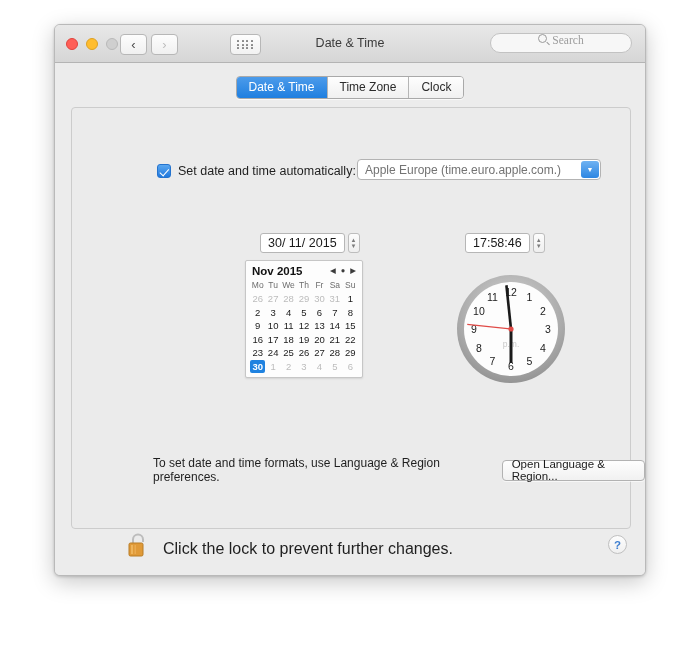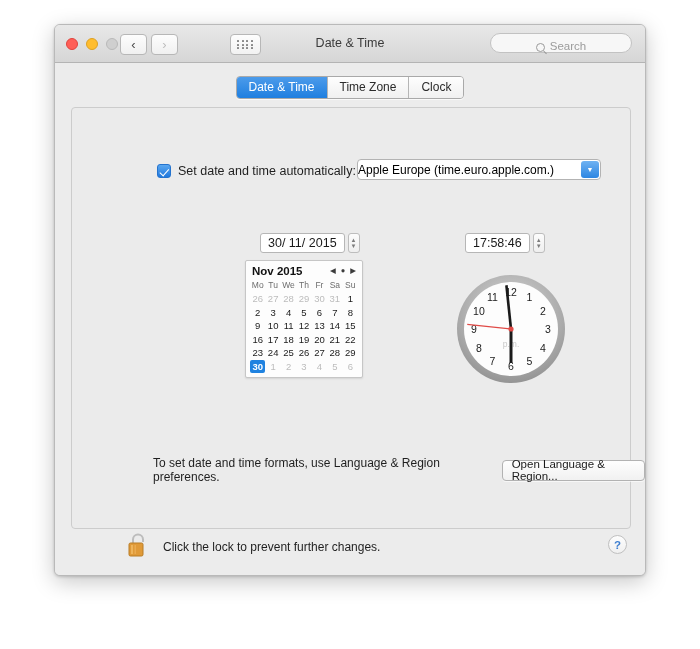--- a/index.html
+++ b/index.html
@@ -55,21 +55,21 @@
 
   .wintitle {
     position: absolute; left: 0; right: 0; top: 11px;
     text-align: center; font-size: 12.5px; color: #3a3a3a;
   }
 
   .searchbox {
     position: absolute; right: 13px; top: 8px;
     width: 142px; height: 20px; border-radius: 11px;
     background: #f7f7f7; border: 1px solid #c2c2c2;
-    display: flex; align-items: flex-end; justify-content: center; gap: 5px;
+    display: flex; align-items: flex-start; justify-content: center; gap: 5px; font-family: Liberation Serif, serif;
   }
   .searchbox .mag { width: 9px; height: 9px; border: 1.3px solid #9a9a9a; border-radius: 50%; position: relative; }
   .searchbox .mag:after { content:''; position:absolute; right:-3.5px; bottom:-2.5px; width:4px; height:1.3px; background:#9a9a9a; transform: rotate(45deg); }
   .searchph { font-size: 11.5px; color: #9c9c9c; }
 
   
   .content { position: relative; height: 514px; background: #ececec; }
   .panel {
     position: absolute; left: 16px; top: 44px;
     width: 560px; height: 422px;
@@ -111,21 +111,21 @@
     transform: rotate(42deg);
   }
   .autolabel { font-size: 12.5px; color: #1f1f1f; }
 
   .popup {
     position: absolute; left: 302px; top: 96px;
     width: 244px; height: 21px; border-radius: 4px;
     background: #ffffff; border: 1px solid #b3b3b3;
     display: flex; align-items: center;
   }
-  .popup .ptext { font-size: 12px; color: #000000; }
+  .popup .ptext { font-size: 12px; color: #737373; padding-left: 7px; }
   .popup .parrow {
     position: absolute; right: 1px; top: 1px; width: 18px; height: 17px;
     border-radius: 3px;
     background: linear-gradient(to bottom,#6fb2f2,#2d86e2);
     display:flex; align-items:center; justify-content:center;
   }
   .popup .parrow span { font-size: 7px; color: #fff; line-height: 1; }
 
   
   .fieldgroup { position: absolute; display: flex; align-items: center; gap: 3px; }
@@ -185,21 +185,21 @@
     border: 1px solid #b2b2b2;
     font-size: 11.5px; color: #1a1a1a;
     display: flex; align-items: center;
     box-shadow: 0 1px 0 rgba(255,255,255,0.6);
     margin-left: 28px;
   }
 
   
   .lockrow { position: absolute; left: 20px; bottom: 14px; right: 18px; height: 34px; }
   .lock { position: absolute; left: 52px; top: 3px; width: 22px; height: 28px; }
-  .locklabel { position: absolute; left: 88px; top: 11px; font-size: 12px; color: #1f1f1f; }
+  .locklabel { position: absolute; left: 88px; top: 11px; font-size: 16px; color: #1f1f1f; }
   .helpbtn {
     position: absolute; right: 0; top: 6px;
     width: 19px; height: 19px; border-radius: 50%;
     background: linear-gradient(to bottom,#fdfdfd,#f0f0f0);
     border: 1px solid #c0c0c0;
     display: flex; align-items: center; justify-content: center;
     font-size: 11.5px; color: #3f7fd0; font-weight: bold;
   }
 </style>
 </head>

